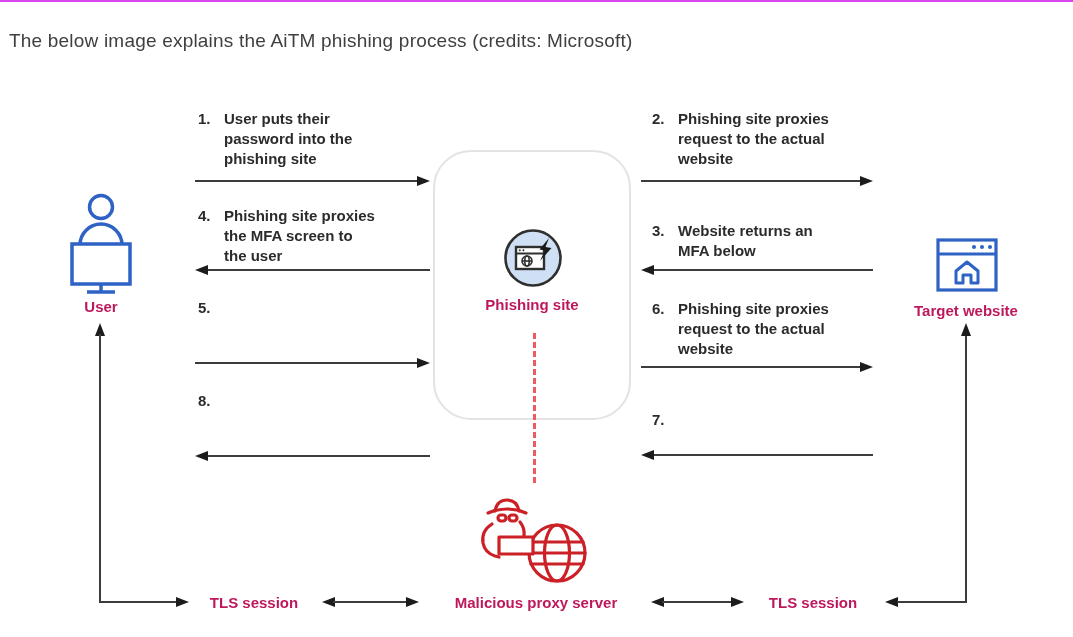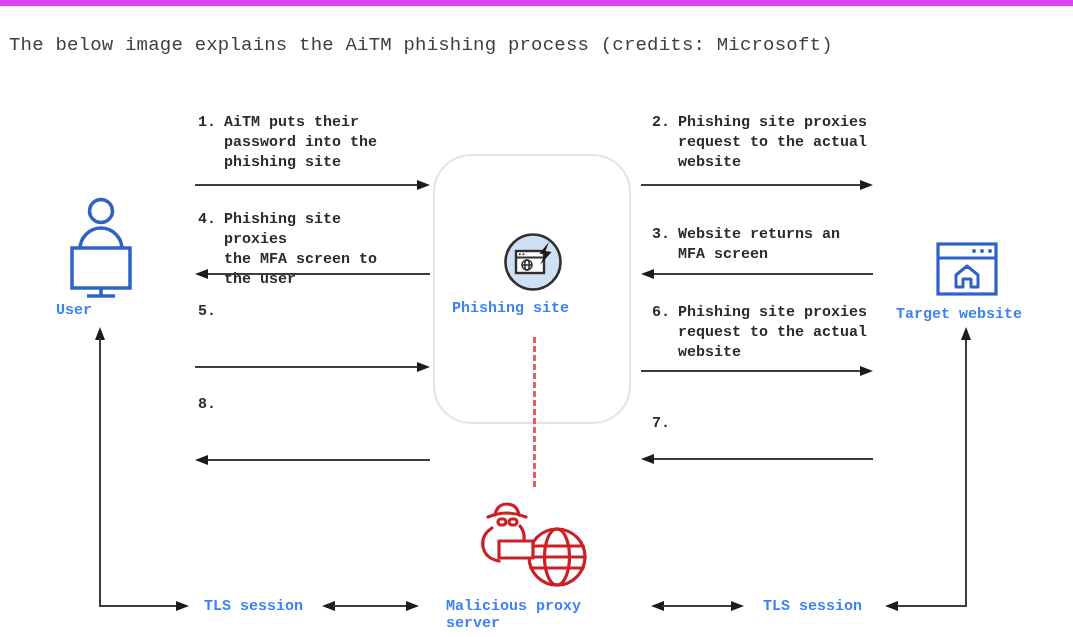--- a/index.html
+++ b/index.html
@@ -1,48 +1,48 @@
 <!DOCTYPE html>
 <html><head>
 <meta charset="utf-8">
 <style>
   html,body{margin:0;padding:0;background:#ffffff;}
-  #page{position:relative;width:1073px;height:637px;background:#ffffff;border-top:6px solid #d946ef;
-        font-family:Liberation Mono, monospace;overflow:hidden;box-sizing:border-box;}
+  #page{position:relative;width:1073px;height:637px;background:#ffffff;border-top:2px solid #d946ef;
+        font-family:Liberation Sans, sans-serif;overflow:hidden;box-sizing:border-box;}
   .title{position:absolute;left:9px;top:28px;font-size:19px;color:#3f3f3f;letter-spacing:.2px;}
   .step{position:absolute;display:flex;color:#2b2b2b;font-weight:700;font-size:15px;line-height:1.33;}
   .step .num{width:26px;flex:0 0 26px;}
   .step .txt{white-space:pre-line;}
   .step.left .txt{width:180px;}
   .step.right .txt{width:190px;}
   .hl{position:absolute;height:2px;background:#3c3c3c;}
   .vl{position:absolute;width:2px;background:#3c3c3c;}
   .ah{position:absolute;width:0;height:0;}
   .ah-r{border-left:13px solid #1c1c1c;border-top:5px solid transparent;border-bottom:5px solid transparent;}
   .ah-l{border-right:13px solid #1c1c1c;border-top:5px solid transparent;border-bottom:5px solid transparent;}
   .ah-u{border-bottom:13px solid #1c1c1c;border-left:5px solid transparent;border-right:5px solid transparent;}
-  .node-label{position:absolute;font-weight:700;font-size:15px;color:#3b82f6;}
+  .node-label{position:absolute;text-align:center;font-weight:700;font-size:15px;color:#be185d;}
   .phish-box{position:absolute;left:433px;top:148px;width:198px;height:270px;background:#ffffff;
              border:2px solid #e3e3e3;border-radius:38px;box-sizing:border-box;}
   .dashed-red{position:absolute;left:533px;top:331px;height:150px;width:0;border-left:3px dashed #ee5b5e;}
   .iconwrap{position:absolute;line-height:0;}
 </style>
 </head>
 <body>
 
 <div id="page">
 
   <div class="title">The below image explains the AiTM phishing process (credits: Microsoft)</div>
 
   <div class="phish-box"></div>
   <div class="dashed-red"></div>
 
   <div class="step left" style="left:198px;top:107px">
     <span class="num">1.</span>
-    <span class="txt">AiTM puts their
+    <span class="txt">User puts their
 password into the
 phishing site</span>
   </div>
   <div>
     <div class="hl" style="left:195px;top:178px;width:223px"></div>
     <div class="ah ah-r" style="left:417px;top:174px"></div>
   </div>
 
   <div class="step left" style="left:198px;top:204px">
     <span class="num">4.</span>
@@ -78,21 +78,21 @@
 website</span>
   </div>
   <div>
     <div class="hl" style="left:641px;top:178px;width:220px"></div>
     <div class="ah ah-r" style="left:860px;top:174px"></div>
   </div>
 
   <div class="step right" style="left:652px;top:219px">
     <span class="num">3.</span>
     <span class="txt">Website returns an
-MFA screen</span>
+MFA below</span>
   </div>
   <div>
     <div class="hl" style="left:653px;top:267px;width:220px"></div>
     <div class="ah ah-l" style="left:641px;top:263px"></div>
   </div>
 
   <div class="step right" style="left:652px;top:297px">
     <span class="num">6.</span>
     <span class="txt">Phishing site proxies
 request to the actual

